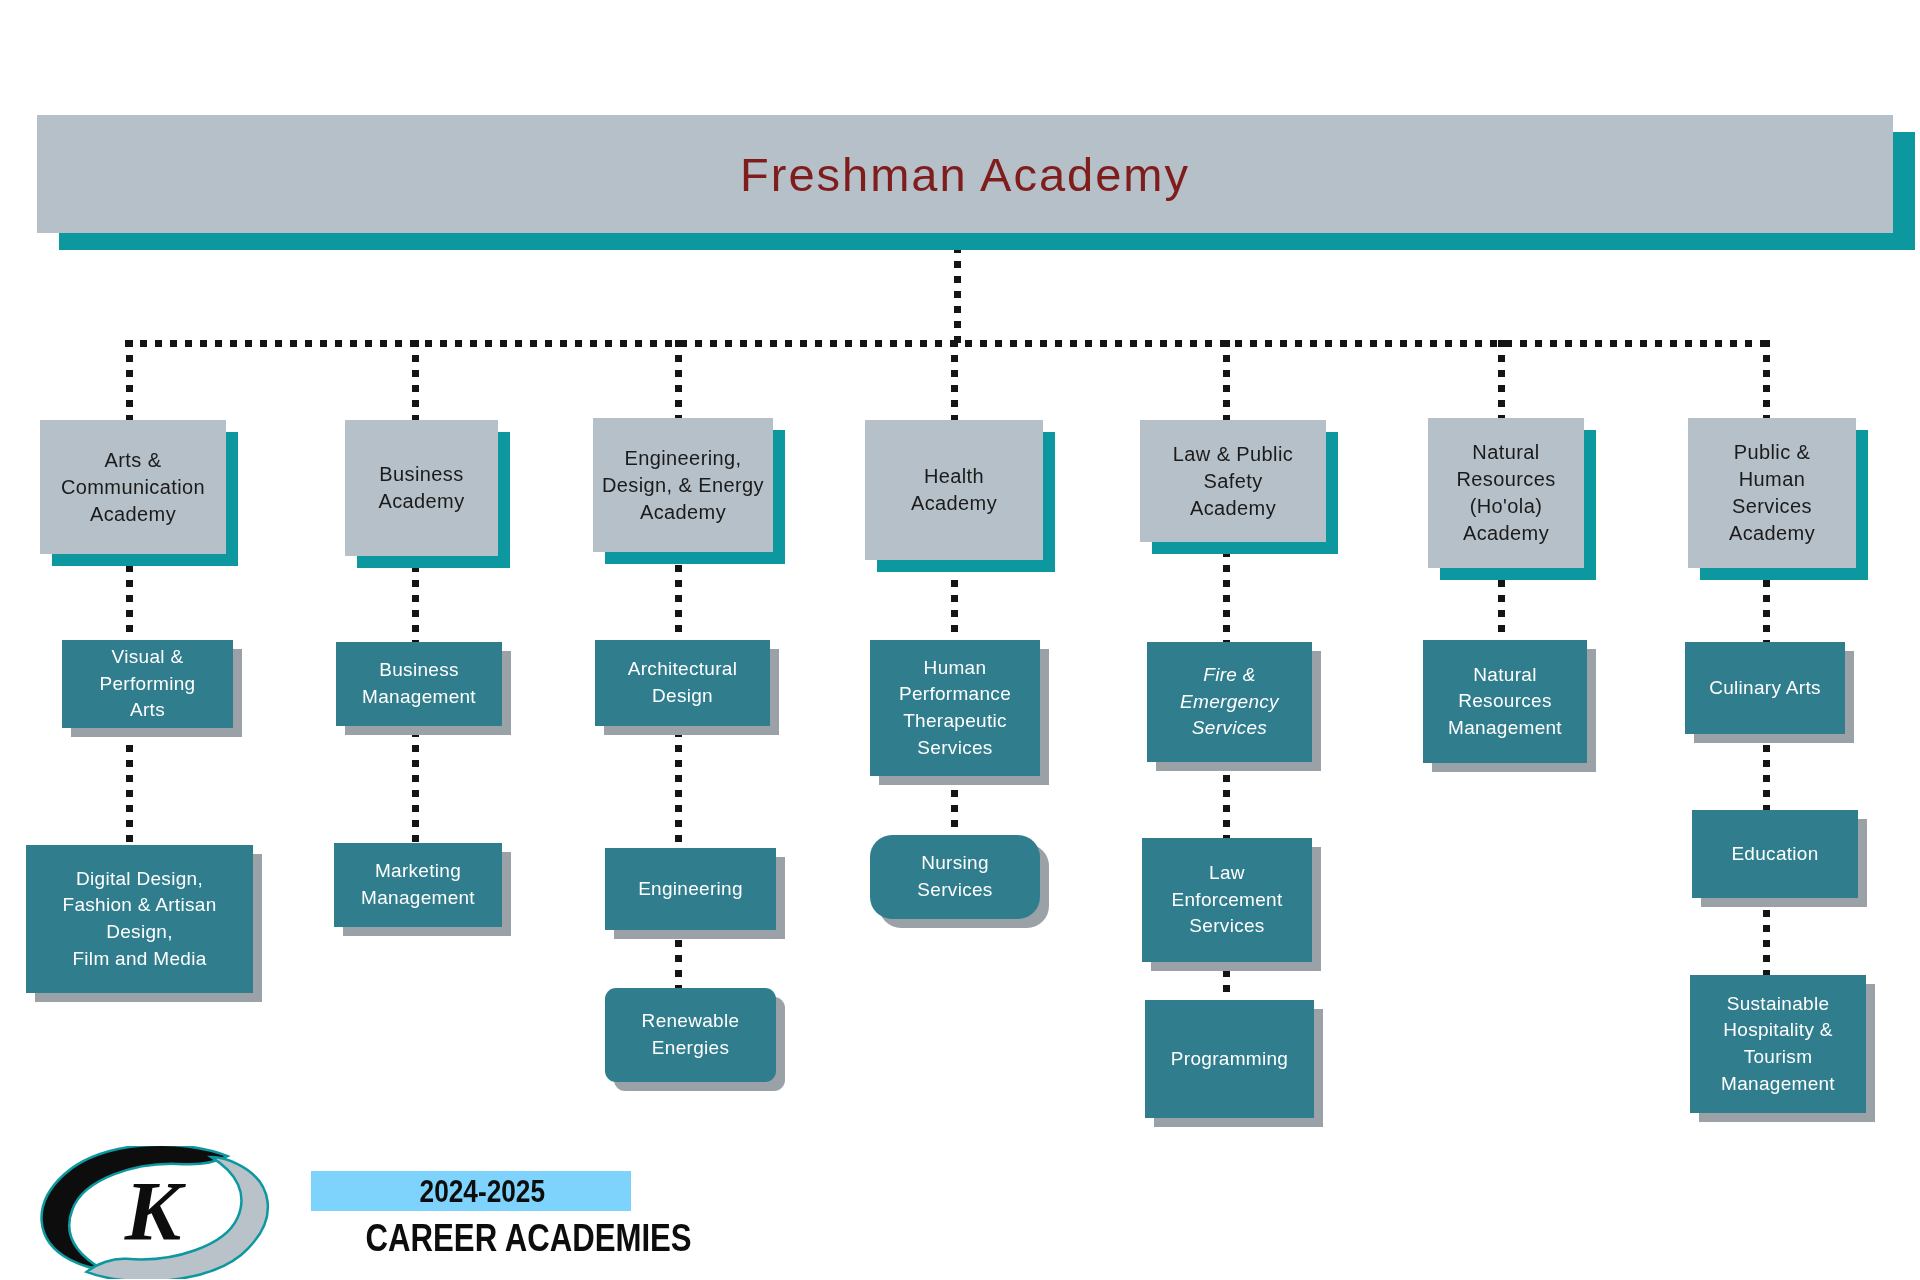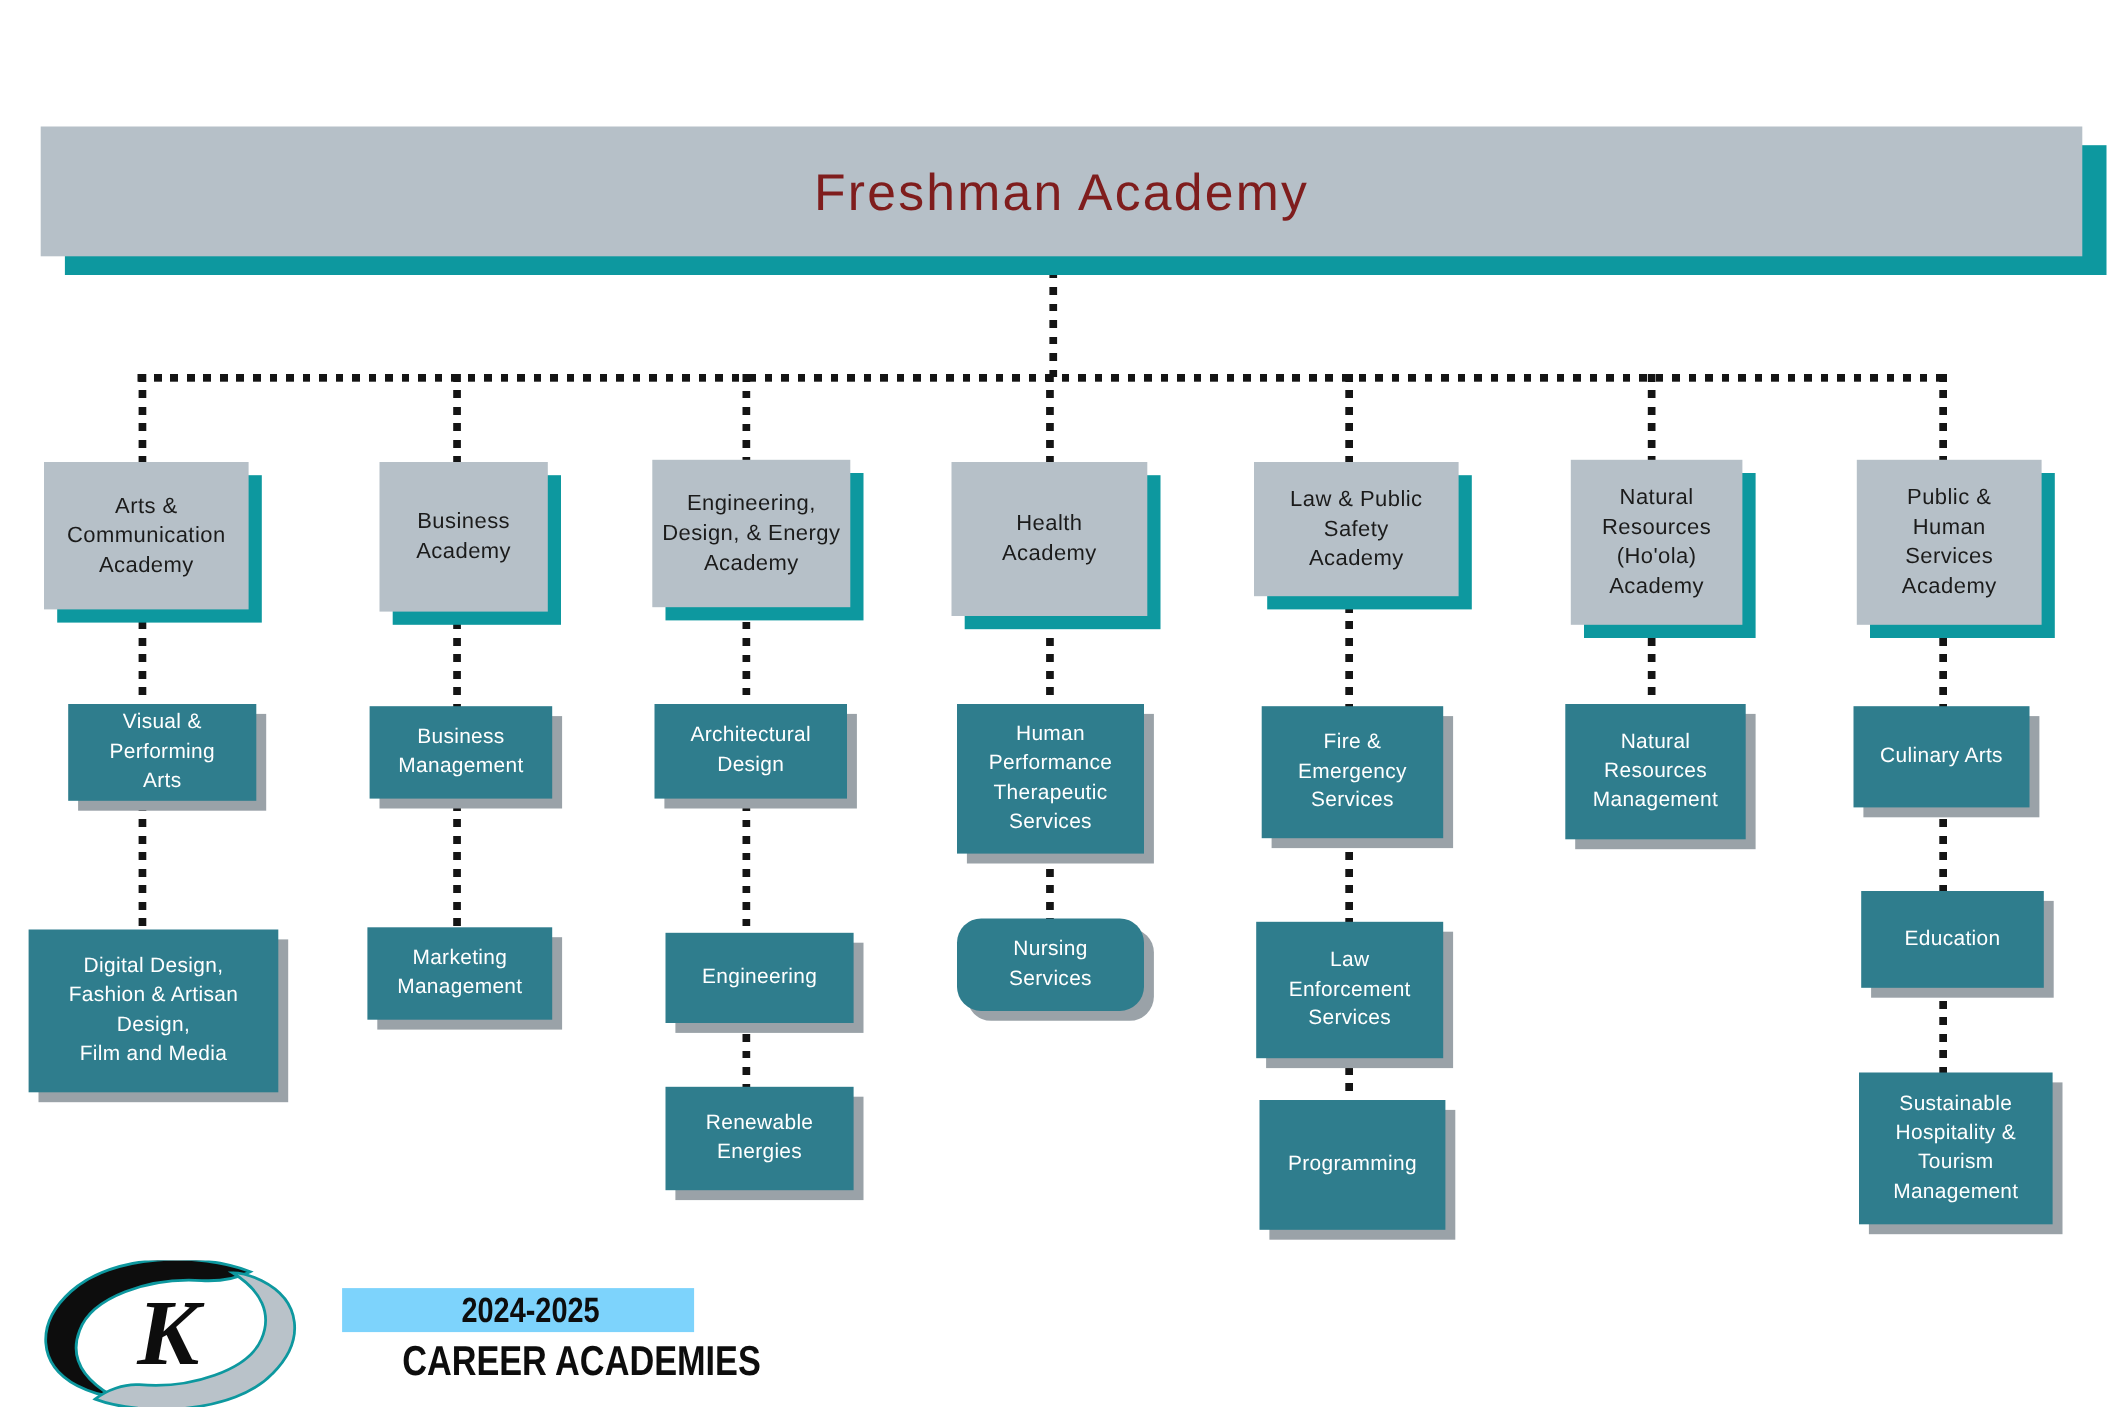--- a/index.html
+++ b/index.html
@@ -80,36 +80,36 @@
 Management</div>
     <div class="program-box" style="left: 334px; top: 843px; width: 160px; height: 76px;">Marketing
 Management</div>
     <div class="dot-v" style="left: 675px; top: 340px; height: 668px;"></div>
     <div class="academy-box" style="left: 593px; top: 418px; width: 172px; height: 126px;">Engineering,
 Design, &amp; Energy
 Academy</div>
     <div class="program-box" style="left: 595px; top: 640px; width: 167px; height: 78px; text-align: center;">Architectural
 Design</div>
     <div class="program-box" style="left: 605px; top: 848px; width: 163px; height: 74px;">Engineering</div>
-    <div class="program-box" style="left: 605px; top: 988px; width: 163px; height: 86px;">Renewable
+    <div class="program-box" style="left: 605px; top: 988px; width: 163px; height: 86px; border-radius: 11px;">Renewable
 Energies</div>
     <div class="dot-v" style="left: 951px; top: 340px; height: 515px;"></div>
     <div class="academy-box" style="left: 865px; top: 420px; width: 170px; height: 132px;">Health
 Academy</div>
     <div class="program-box" style="left: 870px; top: 640px; width: 162px; height: 128px;">Human
 Performance
 Therapeutic
 Services</div>
     <div class="program-box" style="left: 870px; top: 835px; width: 162px; height: 76px; border-radius: 22px;">Nursing
 Services</div>
     <div class="dot-v" style="left: 1223px; top: 340px; height: 680px;"></div>
     <div class="academy-box" style="left: 1140px; top: 420px; width: 178px; height: 114px;">Law &amp; Public
 Safety
 Academy</div>
-    <div class="program-box" style="left: 1147px; top: 642px; width: 157px; height: 112px;">Fire &amp;
+    <div class="program-box" style="left: 1147px; top: 642px; width: 157px; height: 112px; font-style: italic;">Fire &amp;
 Emergency
 Services</div>
     <div class="program-box" style="left: 1142px; top: 838px; width: 162px; height: 116px;">Law
 Enforcement
 Services</div>
     <div class="program-box" style="left: 1145px; top: 1000px; width: 161px; height: 110px;">Programming</div>
     <div class="dot-v" style="left: 1498px; top: 340px; height: 320px;"></div>
     <div class="academy-box" style="left: 1428px; top: 418px; width: 148px; height: 142px;">Natural
 Resources
 (Ho'ola)

